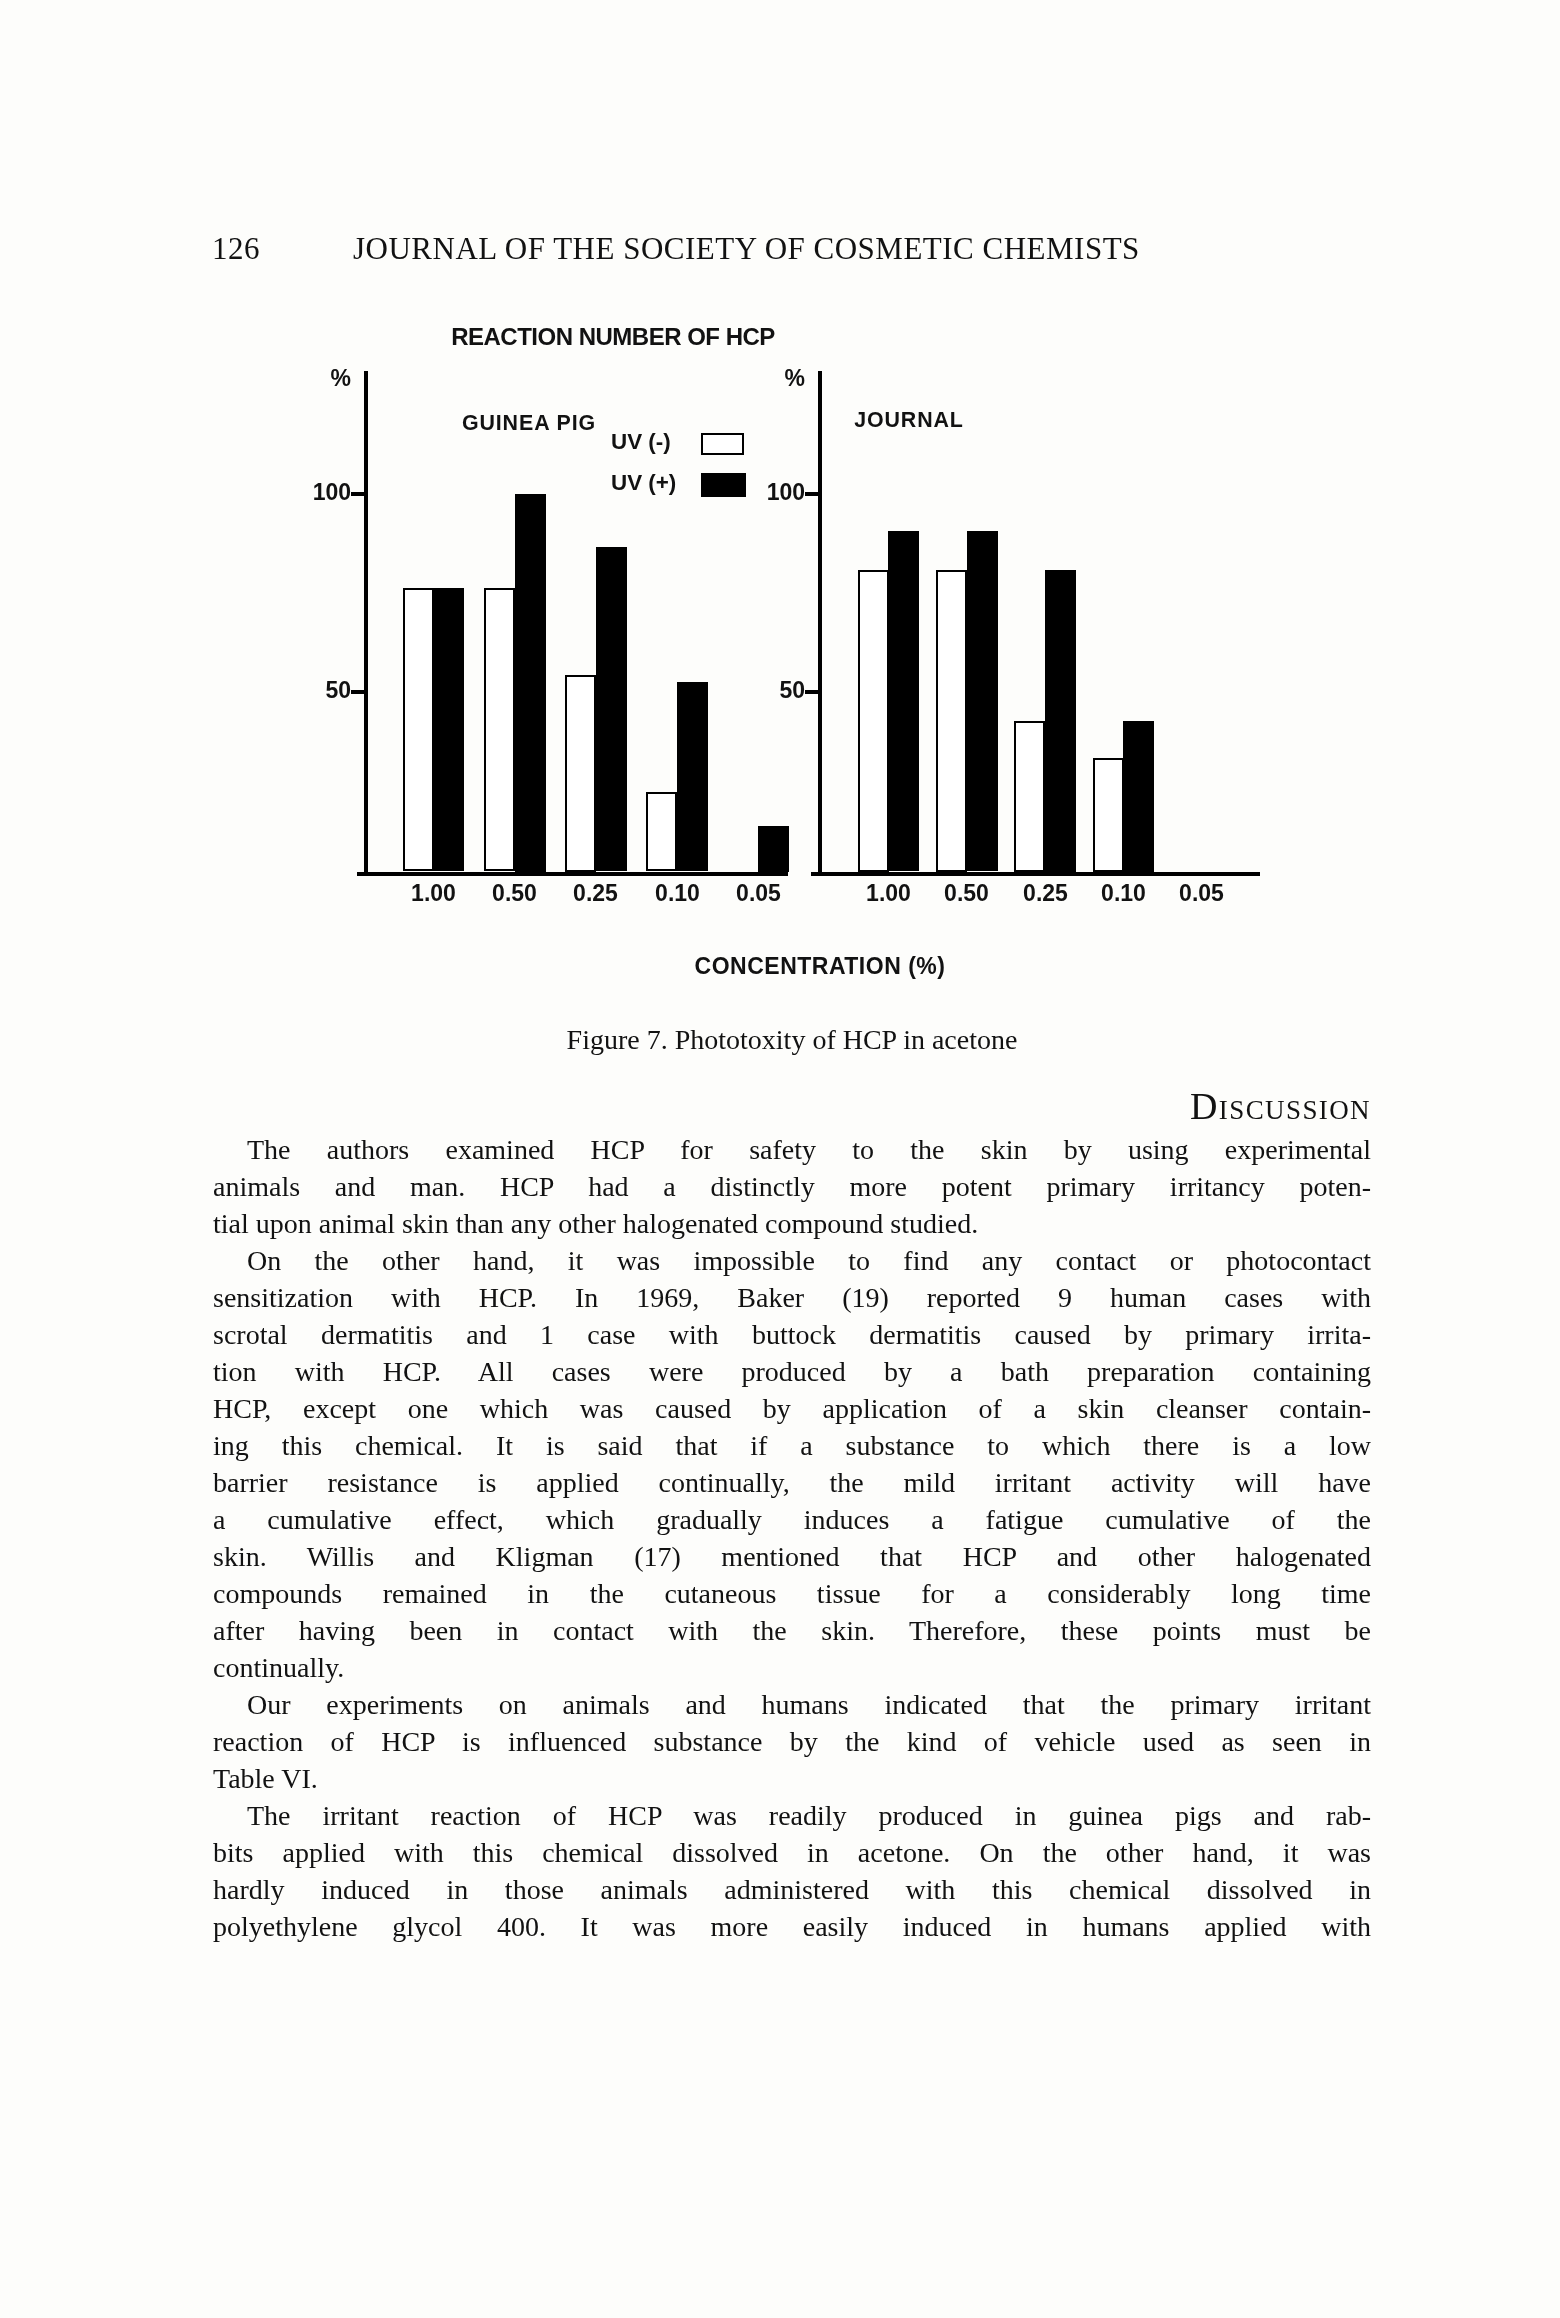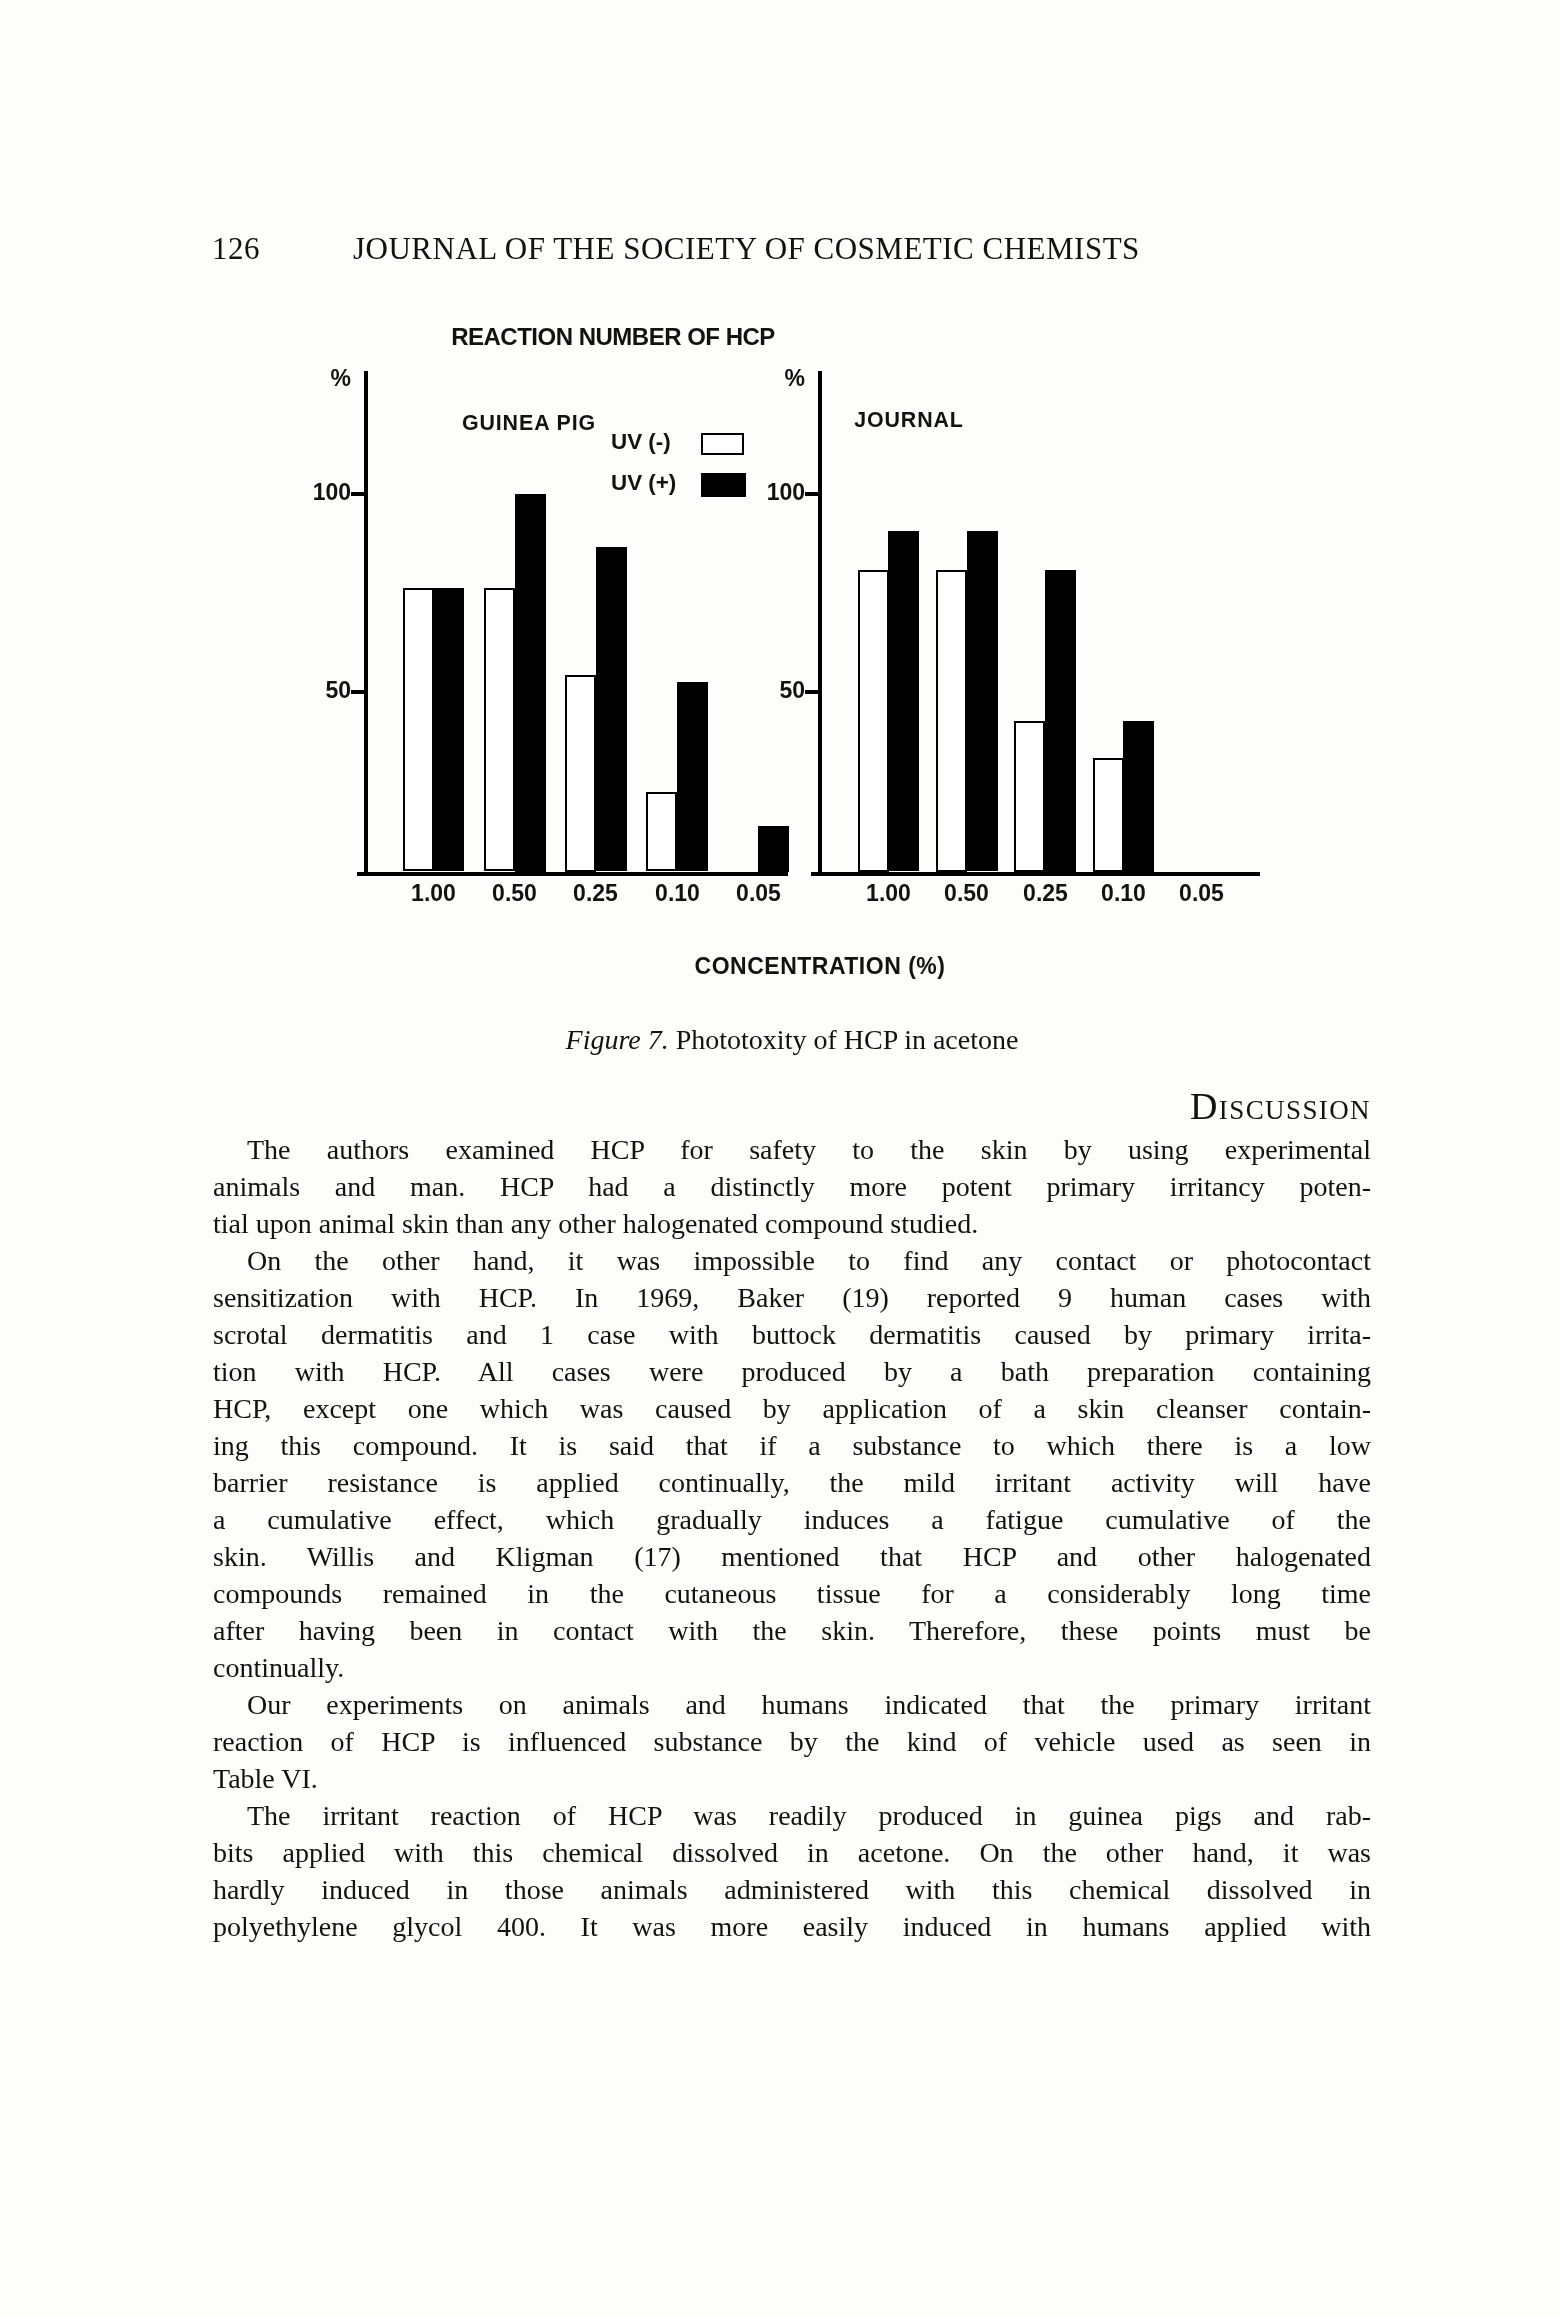--- a/index.html
+++ b/index.html
@@ -14,21 +14,21 @@
   
   .fig-title{top:323px;left:380px;width:466px;font-size:24px;letter-spacing:-0.5px;text-align:center;}
   .panel-title{font-size:21.4px;letter-spacing:0.9px;}
   .ylab{font-size:23px;width:75px;}
   .legend-label{font-size:22.4px;}
   .legend-box{position:absolute;box-sizing:border-box;}
   .legend-box.white{background:#fff;border:2.8px solid #000;}
   .legend-box.black{background:#000;}
   .xaxis-title{top:953px;left:354px;width:932px;font-size:23px;text-align:center;letter-spacing:0.5px;}
   .fig-caption{top:1024px;left:213px;width:1158px;font-size:28px;text-align:center;}
-  .ital{font-style:italic;}
+  .ital{}
   
   .axis-v{position:absolute;width:3.7px;background:#000;}
   .axis-h{position:absolute;height:3.7px;background:#000;}
   .tick{position:absolute;height:3.7px;background:#000;}
   .bar{position:absolute;}
   .bar-white{background:#fff;border:2.8px solid #000;box-sizing:border-box;z-index:2;}
   .bar-black{background:#000;z-index:1;}
   .xcat{position:absolute;top:880px;width:75px;text-align:center;
         font-family:"Liberation Sans",sans-serif;font-weight:700;font-size:23px;}
   
@@ -112,21 +112,21 @@
 
   <div class="abs body-text">
     <div class="bl ind j">The authors examined HCP for safety to the skin by using experimental</div>
     <div class="bl j">animals and man. HCP had a distinctly more potent primary irritancy poten-</div>
     <div class="bl">tial upon animal skin than any other halogenated compound studied.</div>
     <div class="bl ind j">On the other hand, it was impossible to find any contact or photocontact</div>
     <div class="bl j">sensitization with HCP. In 1969, Baker (19) reported 9 human cases with</div>
     <div class="bl j">scrotal dermatitis and 1 case with buttock dermatitis caused by primary irrita-</div>
     <div class="bl j">tion with HCP. All cases were produced by a bath preparation containing</div>
     <div class="bl j">HCP, except one which was caused by application of a skin cleanser contain-</div>
-    <div class="bl j">ing this compound. It is said that if a substance to which there is a low</div>
+    <div class="bl j">ing this chemical. It is said that if a substance to which there is a low</div>
     <div class="bl j">barrier resistance is applied continually, the mild irritant activity will have</div>
     <div class="bl j">a cumulative effect, which gradually induces a fatigue cumulative of the</div>
     <div class="bl j">skin. Willis and Kligman (17) mentioned that HCP and other halogenated</div>
     <div class="bl j">compounds remained in the cutaneous tissue for a considerably long time</div>
     <div class="bl j">after having been in contact with the skin. Therefore, these points must be</div>
     <div class="bl">continually.</div>
     <div class="bl ind j">Our experiments on animals and humans indicated that the primary irritant</div>
     <div class="bl j">reaction of HCP is influenced substance by the kind of vehicle used as seen in</div>
     <div class="bl">Table VI.</div>
     <div class="bl ind j">The irritant reaction of HCP was readily produced in guinea pigs and rab-</div>

